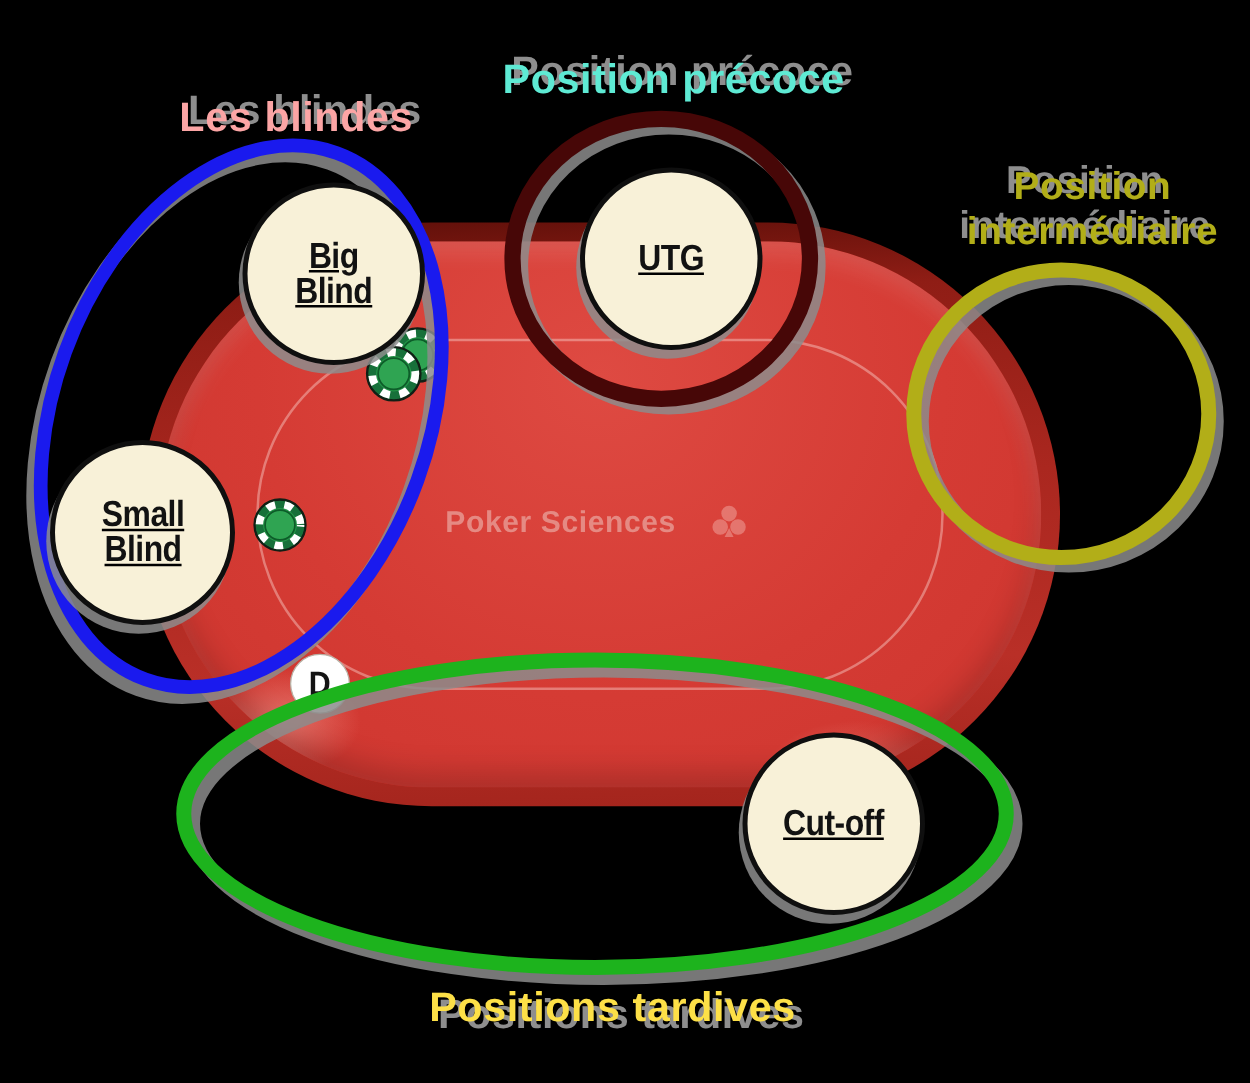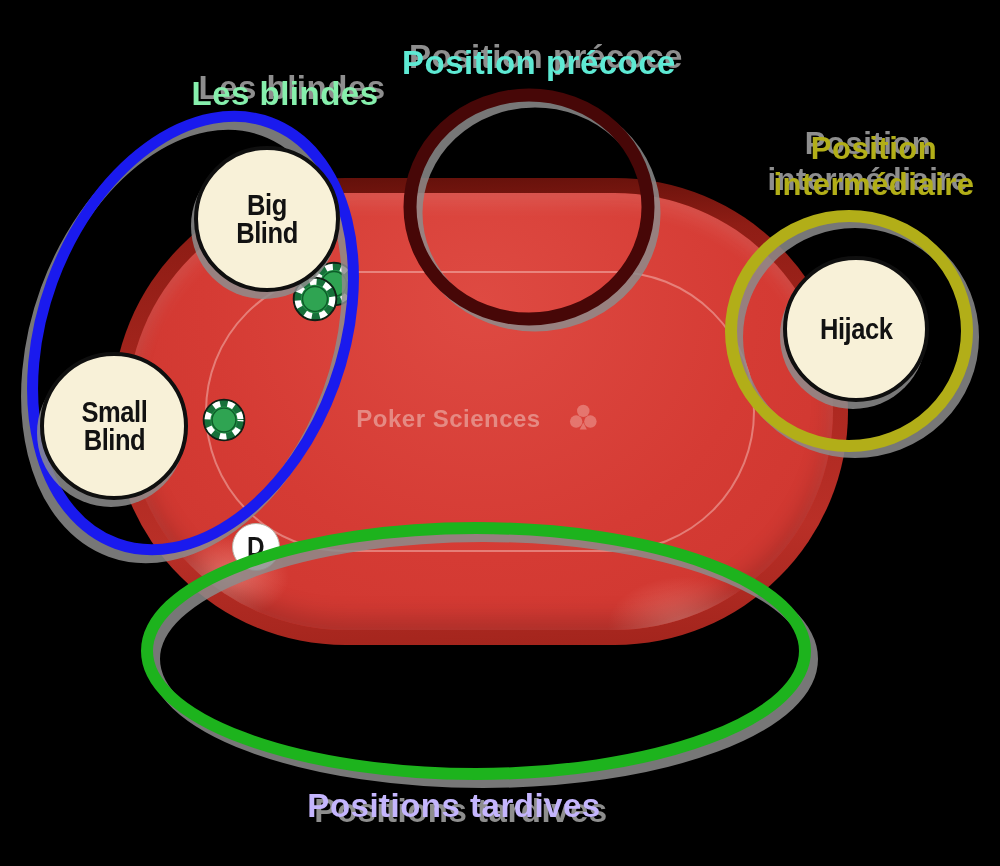--- a/index.html
+++ b/index.html
@@ -31,33 +31,33 @@
   .dealer span{font-weight:700;font-size:27px;color:#141414;transform:scaleX(.9);}
 
   
   .rings{position:absolute;left:0;top:0;width:1000px;height:866px;z-index:3;pointer-events:none;}
   .rings ellipse{fill:none;stroke-linecap:round;}
   .ring-shadow{stroke:#8c8c8c;opacity:.85;}
 
   
   .seat{position:absolute;z-index:5;background:#f8f1d8;border:4px solid #0f0f0f;border-radius:50%;
     display:flex;align-items:center;justify-content:center;
-    box-shadow:-3px 7px 0 rgba(141,141,141,.85);}
+    box-shadow:-3px 7px 0 rgba(141,141,141,.85);text-decoration:underline;}
   .seat .lbl{font-weight:700;font-size:29px;line-height:.97;color:#121212;text-align:center;
     transform:scaleX(.88);letter-spacing:-.5px;}
 
   
   .title{position:absolute;transform:translate(-50%,-50%);font-weight:800;font-size:33px;
     white-space:nowrap;z-index:6;letter-spacing:.5px;}
-  .t-blinds{left:237px;top:94px;color:#86efac;text-shadow:7px -6px 0 #8e8e8e;margin-left:48px;}
+  .t-blinds{left:237px;top:94px;color:#fca5a5;text-shadow:7px -6px 0 #8e8e8e;}
   .t-early{left:539px;top:63px;color:#5eead4;text-shadow:7px -6px 0 #8e8e8e;}
   .t-middle{left:874px;top:167px;color:#b2ae18;text-shadow:-6px -5px 0 #8e8e8e;
     font-size:31px;line-height:1.15;text-align:center;white-space:normal;width:300px;}
   .t-middle span{display:block;}
-  .t-late{left:454px;top:806px;color:#c4b5fd;text-shadow:7px 5px 0 #8e8e8e;}
+  .t-late{left:490px;top:806px;color:#fde047;text-shadow:7px 5px 0 #8e8e8e;}
 </style>
 </head>
 <body>
 
 <div class="stage">
 
   <div class="table-outer">
     <div class="table-felt">
       <div class="bet-line"></div>
     </div>
@@ -120,23 +120,28 @@
       <span>Big</span><br>
       <span>Blind</span>
     </div>
   </div>
   <div class="seat" style="left:40px;top:352px;width:140px;height:140px">
     <div class="lbl">
       <span>Small</span><br>
       <span>Blind</span>
     </div>
   </div>
-  <div class="seat" style="left:783px;top:256px;width:138px;height:138px">
+  <div class="seat" style="left:464px;top:134px;width:138px;height:138px">
     <div class="lbl">
-      <span>Hijack</span>
+      <span>UTG</span>
+    </div>
+  </div>
+  <div class="seat" style="left:594px;top:586px;width:138px;height:138px">
+    <div class="lbl">
+      <span>Cut-off</span>
     </div>
   </div>
 
   <div class="title t-blinds">Les blindes</div>
   <div class="title t-early">Position précoce</div>
   <div class="title t-middle">
     <span>Position</span>
     <span>intermédiaire</span>
   </div>
   <div class="title t-late">Positions tardives</div>

